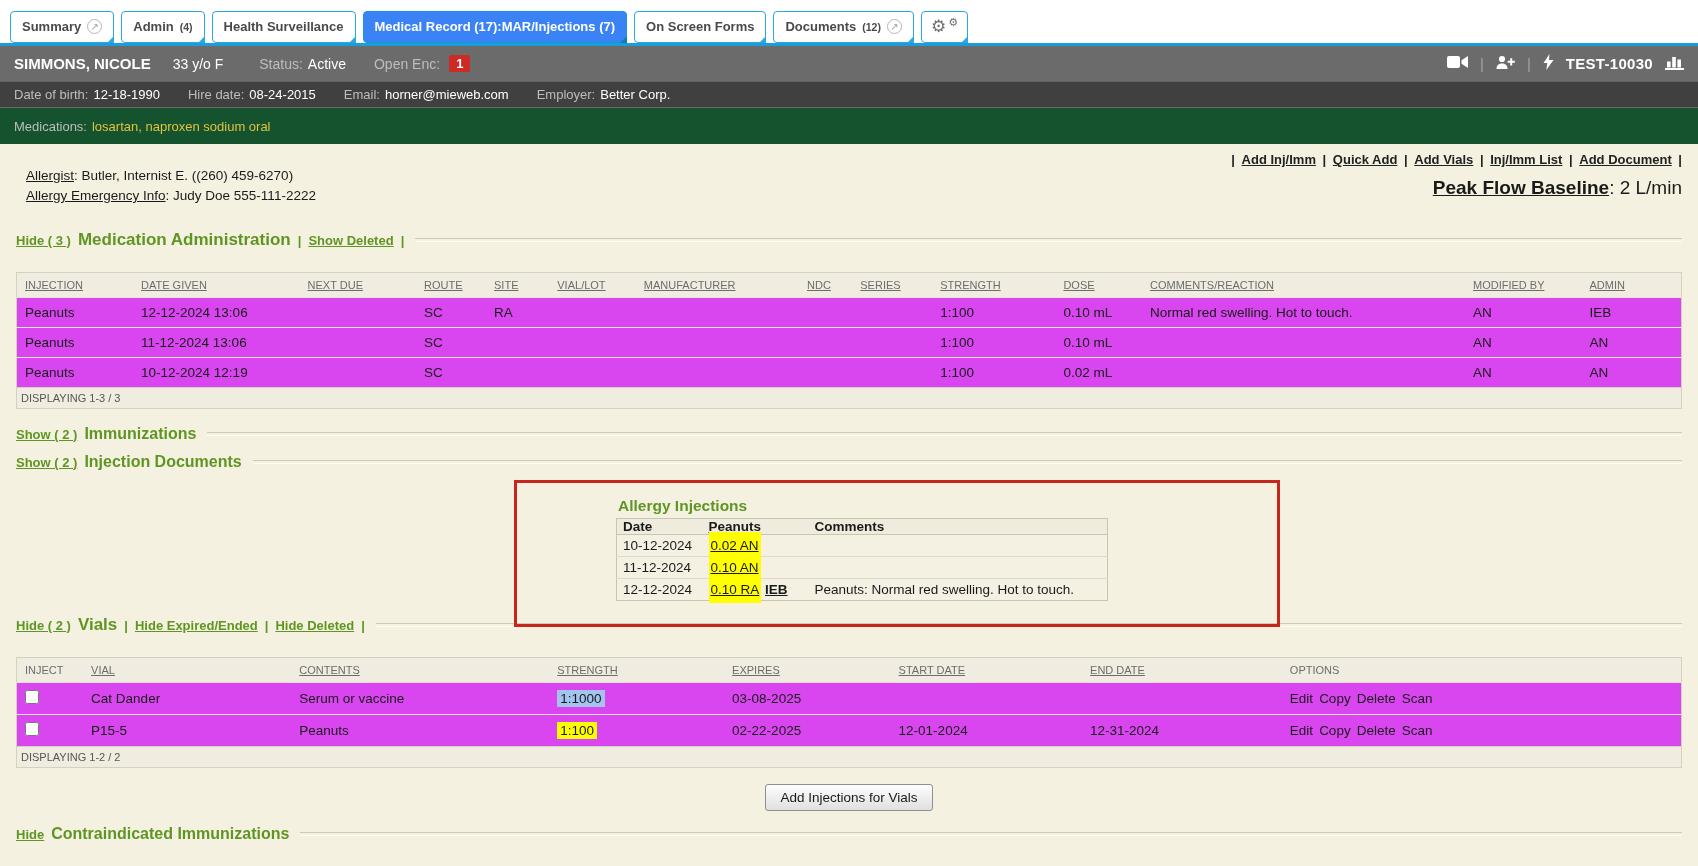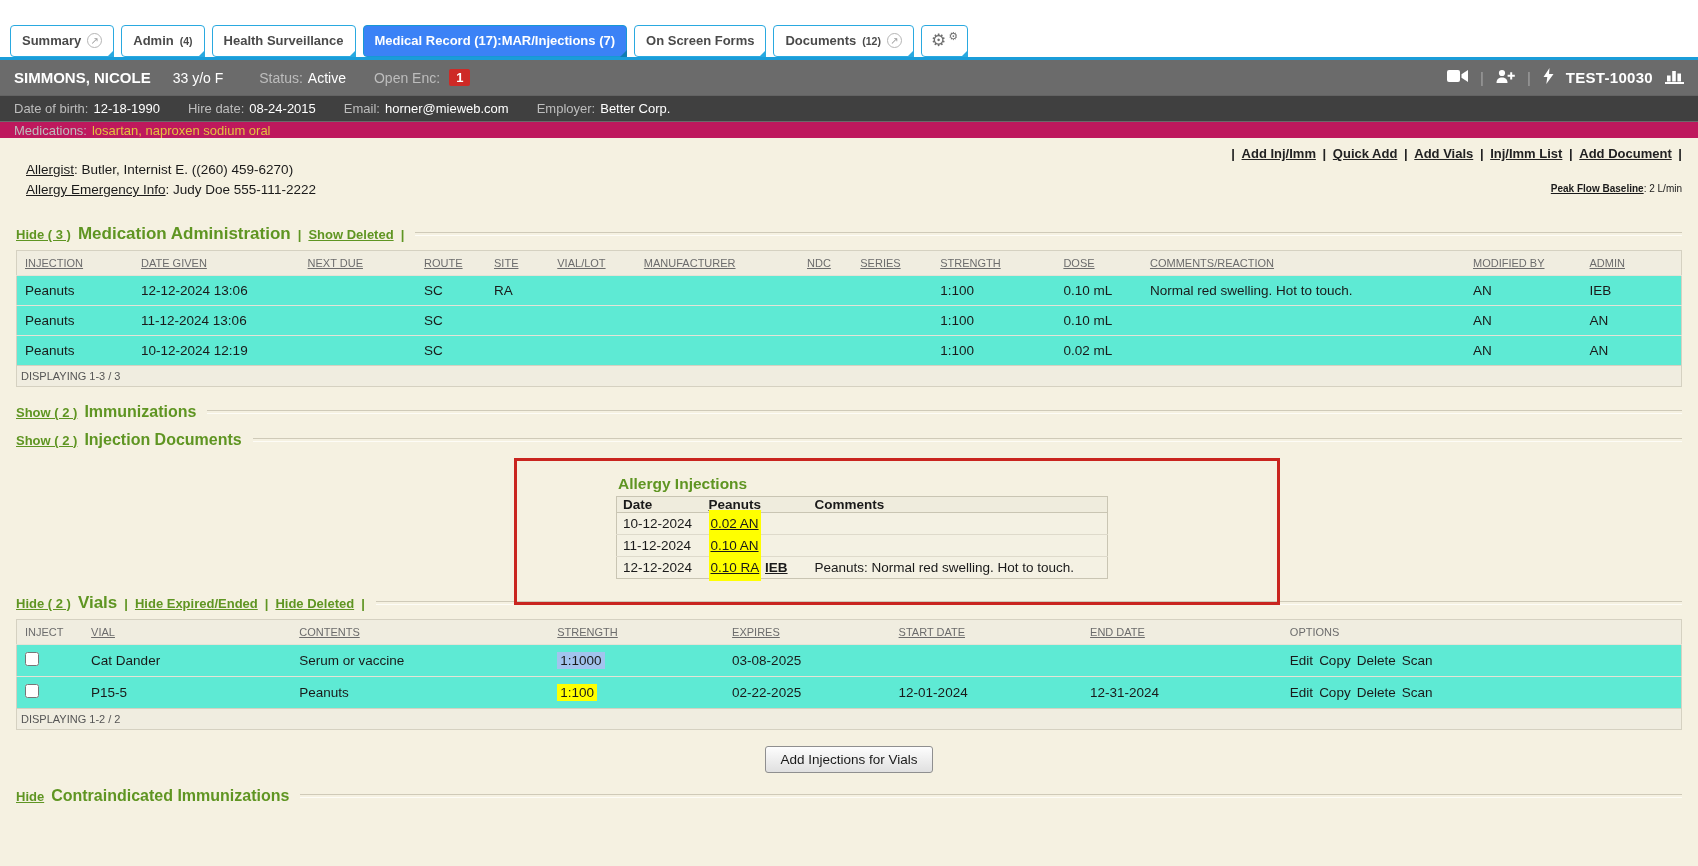--- a/index.html
+++ b/index.html
@@ -1,20 +1,20 @@
 <!DOCTYPE html>
 <html><head>
 <meta charset="utf-8">
 <style>
   * { box-sizing: border-box; margin: 0; padding: 0; }
   html,body { width:1698px; height:866px; overflow:hidden; }
   body { font-family:"Liberation Sans","DejaVu Sans",sans-serif; background:#f5f1e1; color:#1a1a1a; }
 
   
-  .tabbar { background:#fff; height:60px; display:flex; align-items:flex-end; gap:7px; padding:6px 10px 0 10px; border-bottom:3px solid #1b9dd9; }
+  .tabbar { background:#fff; height:46px; display:flex; align-items:flex-end; gap:7px; padding:6px 10px 0 10px; border-bottom:3px solid #1b9dd9; }
   .tab { position:relative; display:flex; align-items:center; gap:6px; border:1px solid #2aa9e0; border-radius:4px;
          background:#fff; color:#4a4a4a; font-size:13px; font-weight:bold; padding:7px 11px 8px; cursor:pointer; white-space:nowrap; }
   .tab::after { content:""; position:absolute; right:-1px; bottom:-1px; width:0; height:0;
                 border-style:solid; border-width:0 0 7px 7px; border-color:transparent transparent #2aa9e0 transparent; }
   .tab.active { background:#3b82f6; border-color:#1798d5; color:#fff; }
   .tab.active::after { border-bottom-color:#0f7db2; }
   .tab-count { font-size:10.5px; font-weight:bold; }
   .popout { display:inline-flex; align-items:center; justify-content:center; width:15px; height:15px; border:1px solid #b5b5b5;
             border-radius:50%; color:#9a9a9a; font-size:10px; font-weight:normal; }
   .gear-tab { padding:6px 9px 7px; color:#6f6f6f; }
@@ -25,44 +25,44 @@
   .pbar1 { background:#6b6b6b; height:35px; display:flex; align-items:center; padding:0 14px; color:#fff; font-size:14px; }
   .pbar1 .pname { font-weight:bold; font-size:15px; margin-right:22px; }
   .pbar1 .agesex { margin-right:36px; }
   .plabel { color:#bdbdbd; margin-right:5px; }
   .pgroup { margin-right:28px; display:flex; align-items:center; }
   .enc-badge { background:#ce2a26; color:#fff; font-weight:bold; font-size:13px; padding:1px 7px; border-radius:2px; margin-left:4px; }
   .pbar1-right { margin-left:auto; display:flex; align-items:center; gap:12px; }
   .bar-sep { color:#a3a3a3; font-size:15px; }
   .pid { color:#fff; font-weight:bold; font-size:15px; letter-spacing:.3px; }
   .pbar2 { background:#404040; border-top:1px solid #636363; height:26px; display:flex; align-items:center; padding:0 14px; color:#fff; font-size:13px; }
-  .pbar3 { background:#be185d; border-top:1px solid #6a6a6a; height:17px; display:flex; align-items:center; padding:0 14px; font-size:13px; }
+  .pbar3 { background:#14532d; border-top:1px solid #6a6a6a; height:37px; display:flex; align-items:center; padding:0 14px; font-size:13px; }
   .pval { color:#fff; }
   .med-link { color:#e2c23f; cursor:pointer; }
 
   
   .content { padding:8px 16px 0 16px; }
   .toprow { display:flex; justify-content:space-between; min-height:66px; }
   .allergy-contact { margin:14px 0 0 10px; font-size:13.5px; line-height:20px; }
   .dlink { color:#1a1a1a; text-decoration:underline; cursor:pointer; }
   .actions { text-align:right; font-size:13px; font-weight:bold; color:#222; }
   .actions .alink { text-decoration:underline; cursor:pointer; margin:0 3px; }
-  .peakflow { margin-top:22px; font-size:10px; font-weight:bold; }
+  .peakflow { margin-top:10px; font-size:19px; font-weight:bold; }
   .peakflow .pf-val { font-weight:normal; }
 
   
   .sect { display:flex; align-items:center; gap:7px; margin-top:12px; }
   .glink { color:#5f9522; font-weight:bold; font-size:13px; text-decoration:underline; cursor:pointer; white-space:nowrap; }
   .gsep { color:#5f9522; font-weight:bold; font-size:13px; }
   .sect-title { color:#5f9522; font-weight:bold; font-size:17px; white-space:nowrap; }
   .sect-title.sm { font-size:16px; }
   .sect-line { flex:1; height:4px; border-top:1px solid #cfcab8; border-bottom:1px solid #fdfcf6; margin-left:4px; }
 
   
-  table.data { width:100%; border-collapse:collapse; background:#5eead4; border:1px solid #d5d1c1; font-size:13.5px; margin-top:6px; }
+  table.data { width:100%; border-collapse:collapse; background:#d946ef; border:1px solid #d5d1c1; font-size:13.5px; margin-top:22px; }
   table.data thead th { background:#f0ede0; color:#6c6c6c; font-size:11px; font-weight:normal; text-align:left; padding:6px 8px; white-space:nowrap; }
   table.data thead th .col-lbl { text-decoration:underline; cursor:pointer; }
   table.data thead th.no-sort .col-lbl { text-decoration:none; cursor:default; }
   table.data tbody td { padding:7px 8px; border-top:1px solid #e6e3d6; white-space:nowrap; }
   table.data tfoot td { background:#f0ede0; border-top:1px solid #d5d1c1; text-align:left; color:#555; font-size:11px; padding:4px; }
   .hl-yellow { background:#ffff00; padding:1px 3px; }
   .hl-blue { background:#a2c4ee; padding:1px 3px; }
   .opt-link { cursor:pointer; margin-right:6px; }
 
   

